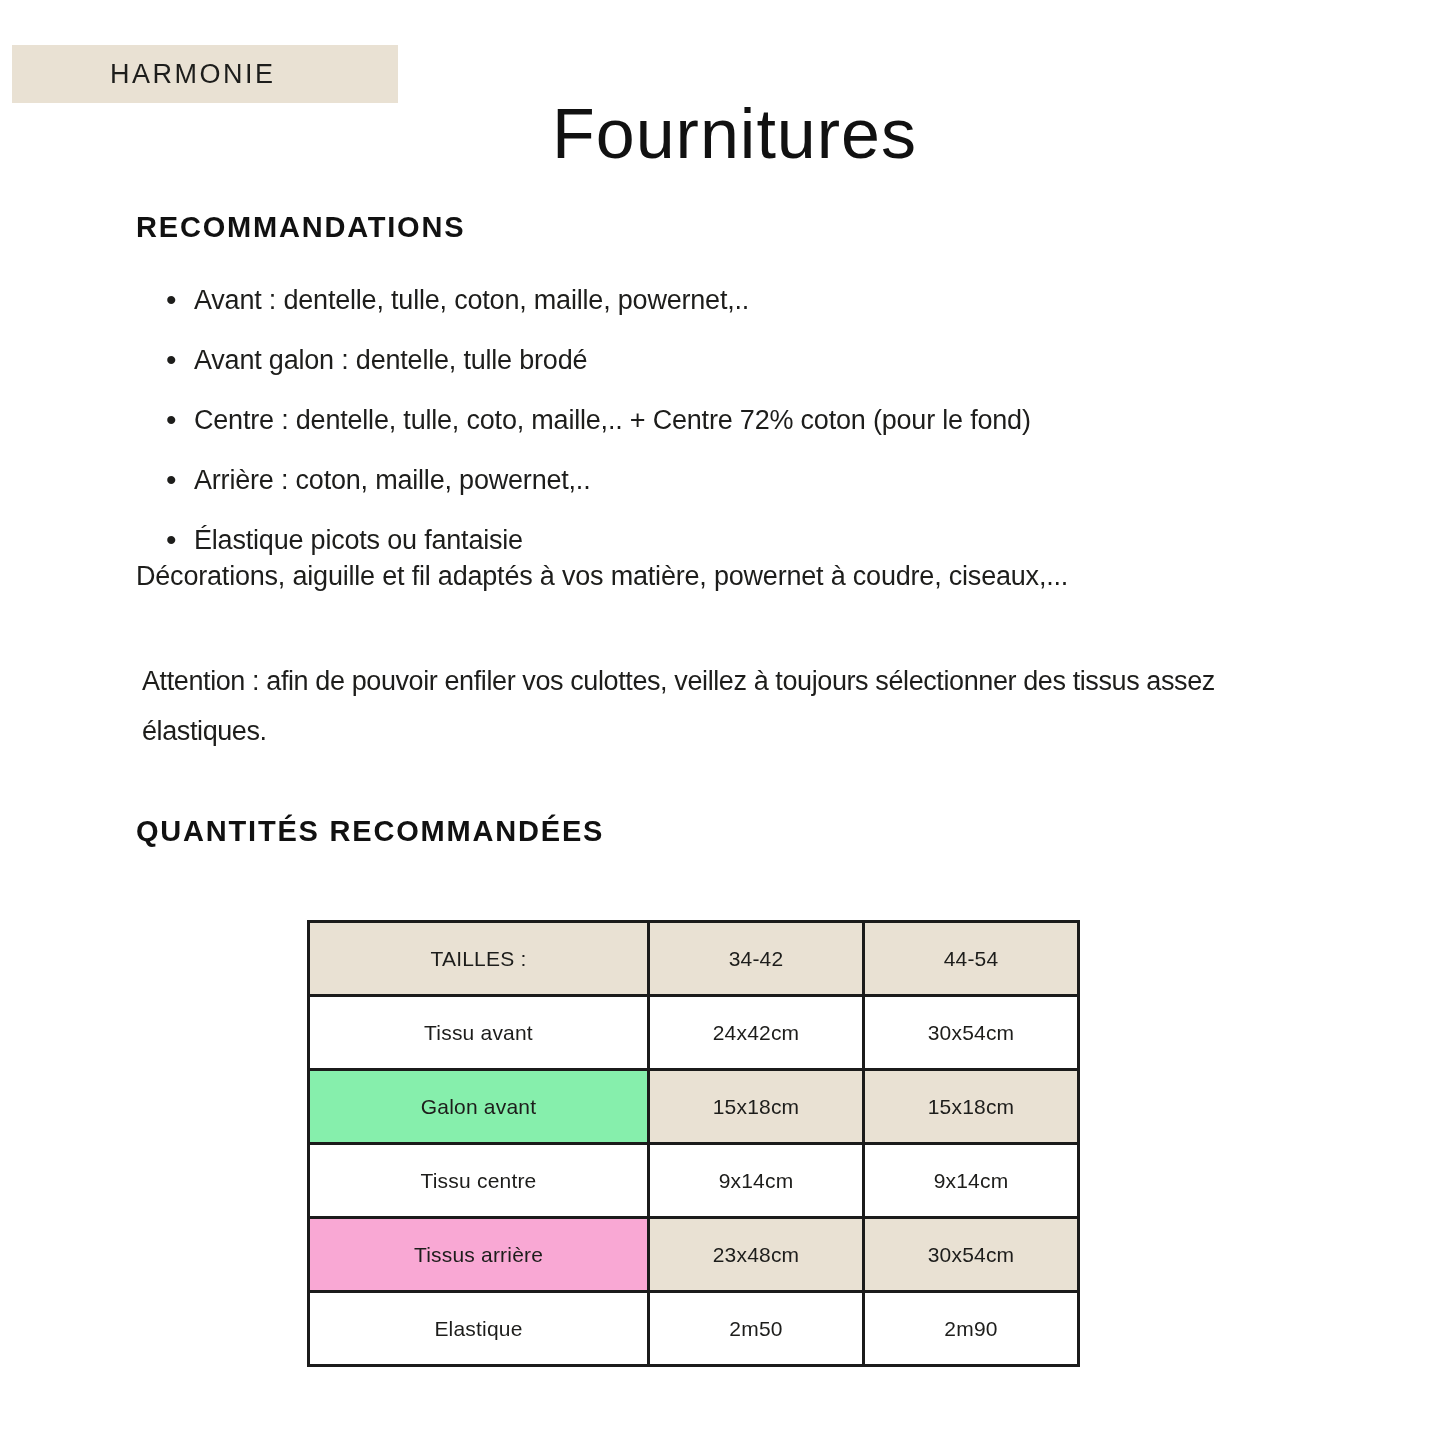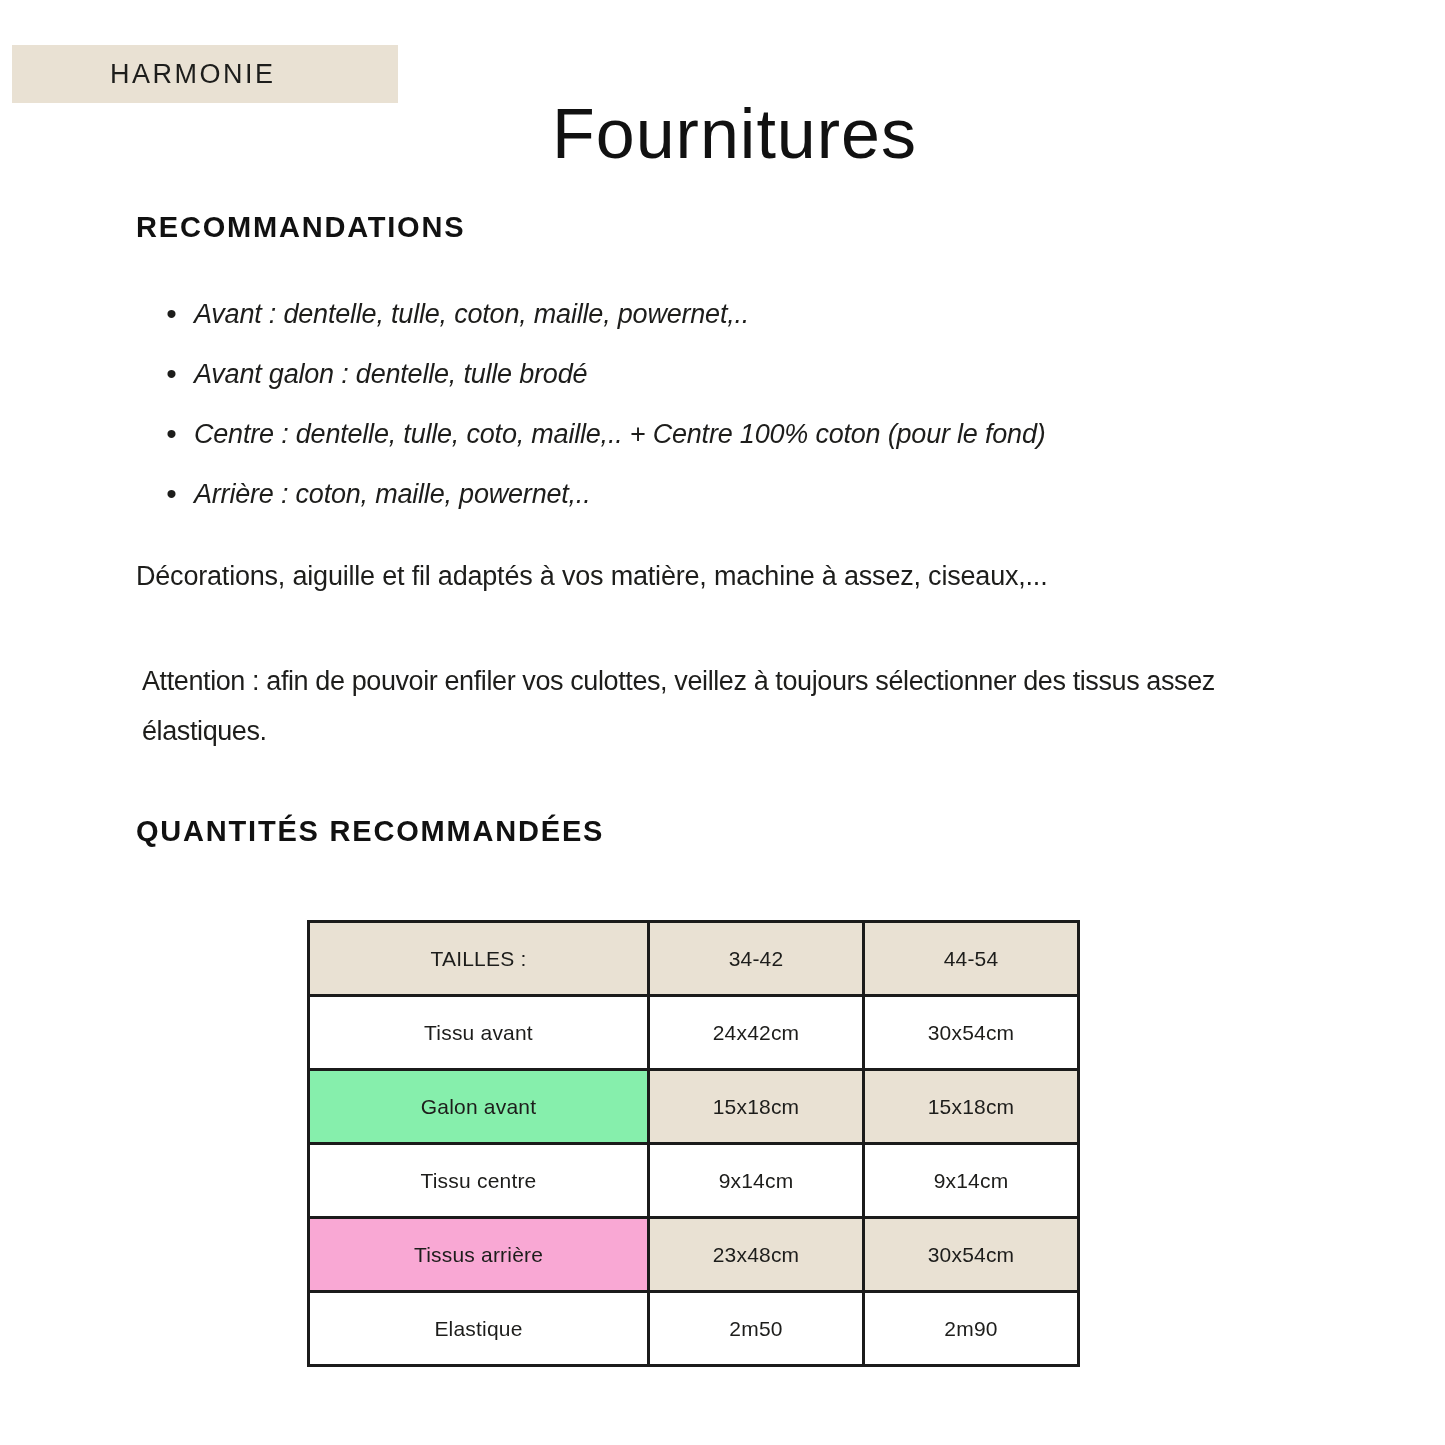--- a/index.html
+++ b/index.html
@@ -54,21 +54,21 @@
   .section-heading.reco  { top: 193px; }
   .section-heading.quant { top: 797px; }
 
   
   .bullet-list {
     position: absolute;
     left: 118px;
     list-style: none;
     font-size: 27px;
   }
-  .bullet-list.primary   { top: 266px; font-style: italic; }
+  .bullet-list.primary   { top: 252px; }
   .bullet-list.secondary { top: 492px; }
   .bullet-list li {
     position: relative;
     padding-left: 58px;
     line-height: 48px;
     letter-spacing: -0.2px;
   }
   .bullet-list li::before {
     content: "\2022";
     position: absolute;
@@ -123,26 +123,29 @@
     <span class="brand-label">HARMONIE</span>
   </div>
 
   <h1 class="page-title">Fournitures</h1>
 
   <h2 class="section-heading reco">RECOMMANDATIONS</h2>
 
   <ul class="bullet-list primary">
     <li>Avant : dentelle, tulle, coton, maille, powernet,..</li>
     <li>Avant galon : dentelle, tulle brodé</li>
-    <li>Centre : dentelle, tulle, coto, maille,.. + Centre 100% coton (pour le fond)</li>
+    <li>Centre : dentelle, tulle, coto, maille,.. + Centre 72% coton (pour le fond)</li>
     <li>Arrière : coton, maille, powernet,..</li>
   </ul>
 
+  <ul class="bullet-list secondary">
+    <li>Élastique picots ou fantaisie</li>
+  </ul>
 
-  <p class="note">Décorations, aiguille et fil adaptés à vos matière, machine à assez, ciseaux,...</p>
+  <p class="note">Décorations, aiguille et fil adaptés à vos matière, powernet à coudre, ciseaux,...</p>
 
   <p class="warning">
     <span>Attention : afin de pouvoir enfiler vos culottes, veillez à toujours sélectionner des tissus assez</span><br>
     <span>élastiques.</span>
   </p>
 
   <h2 class="section-heading quant">QUANTITÉS RECOMMANDÉES</h2>
 
   <table class="qty-table">
     <colgroup>

